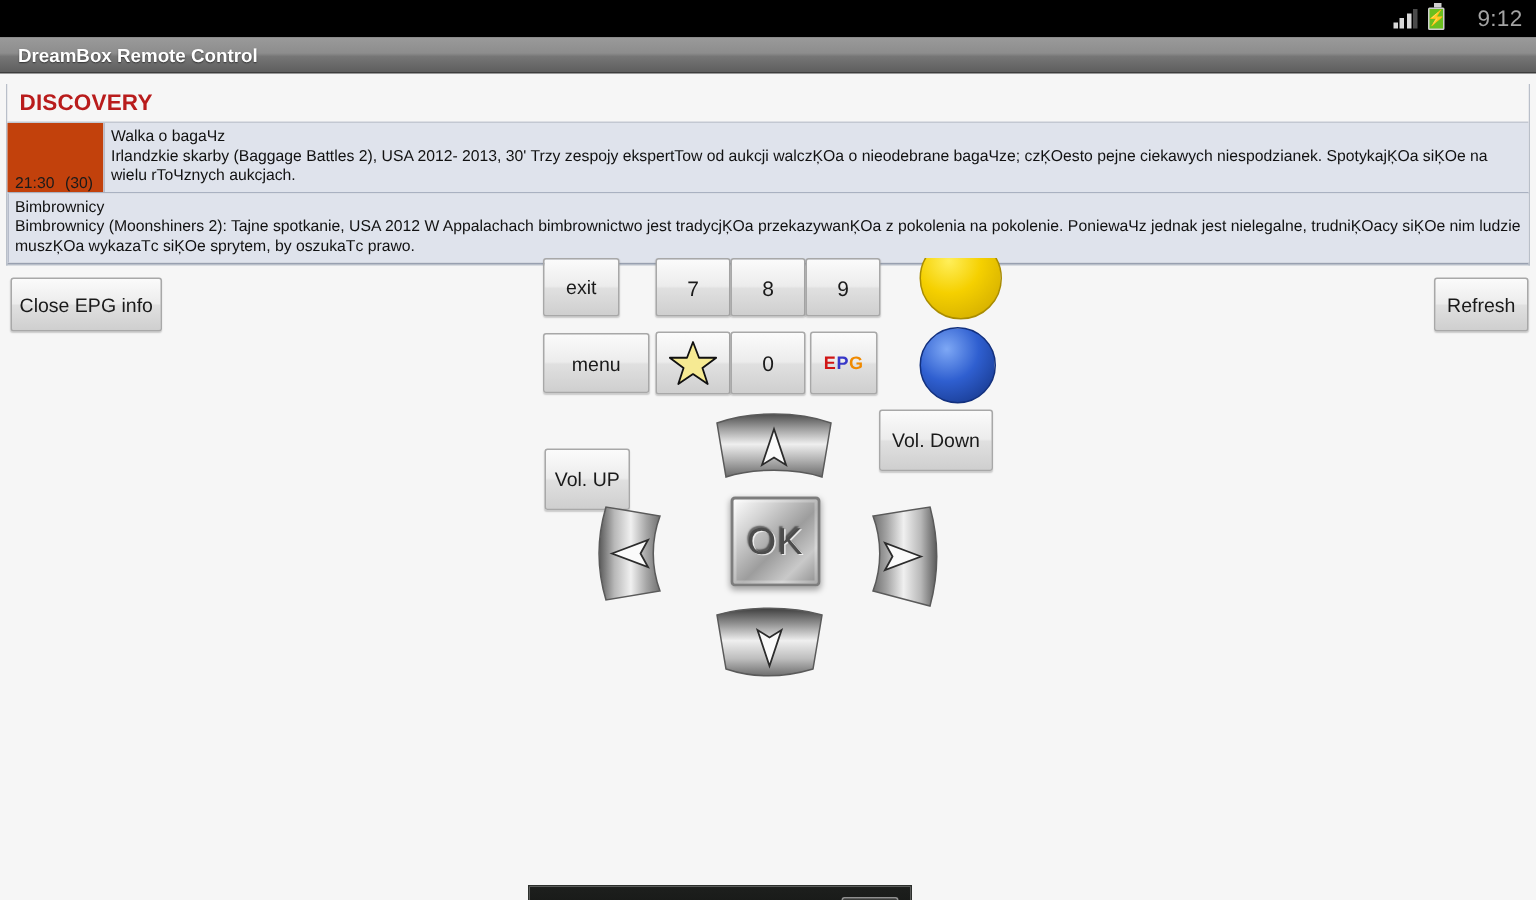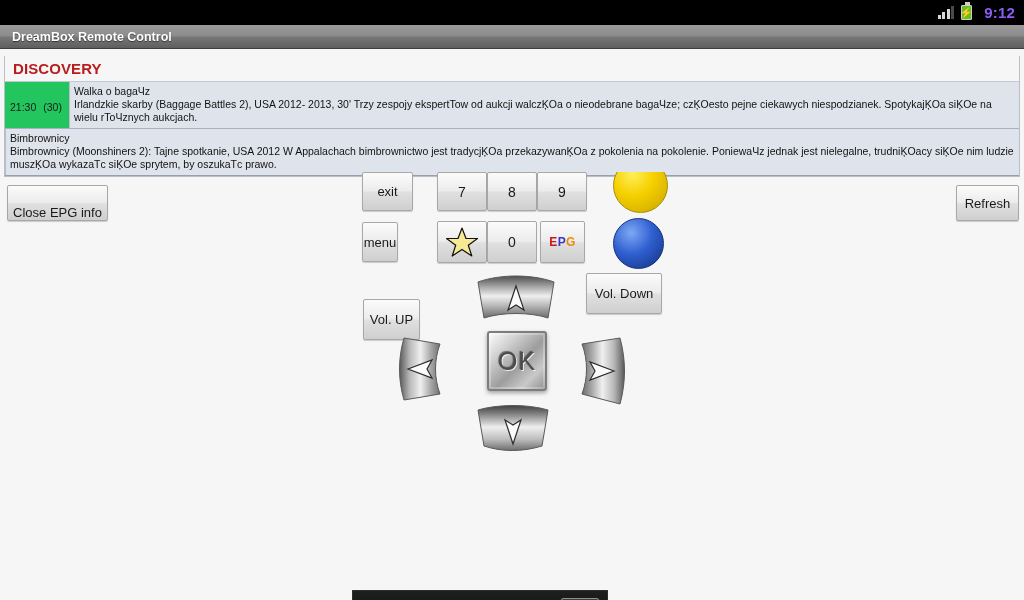--- a/index.html
+++ b/index.html
@@ -26,21 +26,21 @@
   }
   .ico-3g .lbl { font-size: 10px; font-weight: bold; color: #e8e8e8; letter-spacing:-0.5px;margin-top:48px; }
   .ico-3g .stack { display:flex; flex-direction:column; align-items:center; line-height:1; }
   .signal { display: flex; align-items: flex-end; gap: 1.5px; height: 13px; }
   .signal i { width: 3px; background: #d8d8d8; display:block; }
   .signal i:nth-child(1){height:4px;} .signal i:nth-child(2){height:7px;}
   .signal i:nth-child(3){height:10px;} .signal i:nth-child(4){height:13px; background:#4a4a4a;}
   .battery { position: relative; width: 11px; height: 15px; border: 1.5px solid #cfcfcf; border-radius:1px; background:#6abf1e; }
   .battery:before { content:""; position:absolute; top:-4px; left:2.5px; width:5px; height:2.5px; background:#cfcfcf; }
   .battery .bolt { position:absolute; inset:0; display:flex; align-items:center; justify-content:center; color:#1d3d07; font-size:10px; line-height:1; }
-  .sb-time { font-size: 15px; font-weight: bold; color: #8b5cf6; margin-left: 5px; letter-spacing:0.2px; }
+  .sb-time { font-size: 15px; font-weight: normal; color: #a3a3a3; margin-left: 15px; letter-spacing:0.2px; }
 
   
   .titlebar {
     position: absolute; left: 0; top: 25px; width: 1024px; height: 24px;
     background: linear-gradient(to bottom, #9a9a9a 0%, #8d8d8d 45%, #767676 55%, #5e5e5e 100%);
     border-bottom: 1px solid #3d3d3d;
     display: flex; align-items: center;
   }
   .titlebar .t {
     font-size: 12.5px; font-weight: bold; color: #fff;
@@ -59,23 +59,23 @@
     border-bottom: 1px solid #c3c8d2;
   }
   .epg-head .ch {
     font-size: 15px; font-weight: bold; color: #b91c1c; padding-left: 8px; letter-spacing:0.1px;
   }
   .epg-row {
     display: flex; border-bottom: 1px solid #a9b1c1; min-height: 39px;
   }
   .epg-row:last-child { border-bottom: 1px solid #98a0b0; }
   .epg-time {
-    width: 64px; flex: 0 0 64px; background: #22c55e;
+    width: 64px; flex: 0 0 64px; background: #c2410c;
     font-size: 10.5px; color: #1a1a1a; padding: 4px 0 0 5px;
-    display: flex; gap: 7px; align-items: center;
+    display: flex; gap: 7px; align-items: flex-end;
   }
   .epg-desc {
     flex: 1; background: #dfe3ec; padding: 3px 4px 4px 4px;
     border-left: 1px solid #b6bcca;
   }
   .epg-desc .title { font-size: 10.5px; color: #111; line-height: 13px; }
   .epg-desc .body  { font-size: 10.5px; color: #111; line-height: 13px; }
 
   
   .btn {
@@ -204,33 +204,33 @@
     </div>
 
     <div class="epg-row">
       <div class="epg-desc">
         <div class="title">Bimbrownicy</div>
         <div class="body">Bimbrownicy (Moonshiners 2): Tajne spotkanie, USA 2012 W Appalachach bimbrownictwo jest tradycjĶOa przekazywanĶOa z pokolenia na pokolenie. PoniewaЧz jednak jest nielegalne, trudniĶOacy siĶOe nim ludzie muszĶOa wykazaТc siĶOe sprytem, by oszukaТc prawo.</div>
       </div>
     </div>
   </div>
 
-  <div class="btn" style="left:7px; top:185px; width:101px; height:36px;align-items:flex-end;">
+  <div class="btn" style="left:7px; top:185px; width:101px; height:36px;">
     <span>Close EPG info</span>
   </div>
 
   <div class="btn" style="left:956px; top:185px; width:63px; height:36px;">
     <span>Refresh</span>
   </div>
 
   <div class="btn" style="left:362px; top:172px; width:51px; height:39px;">
     <span>exit</span>
   </div>
 
-  <div class="btn" style="left:362px; top:222px; width:36px; height:40px;">
+  <div class="btn" style="left:362px; top:222px; width:71px; height:40px;">
     <span>menu</span>
   </div>
 
   <div class="btn small" style="left:437px; top:172px; width:50px; height:39px;">
     <span>7</span>
   </div>
   <div class="btn small" style="left:487px; top:172px; width:50px; height:39px;">
     <span>8</span>
   </div>
   <div class="btn small" style="left:537px; top:172px; width:50px; height:39px;">

